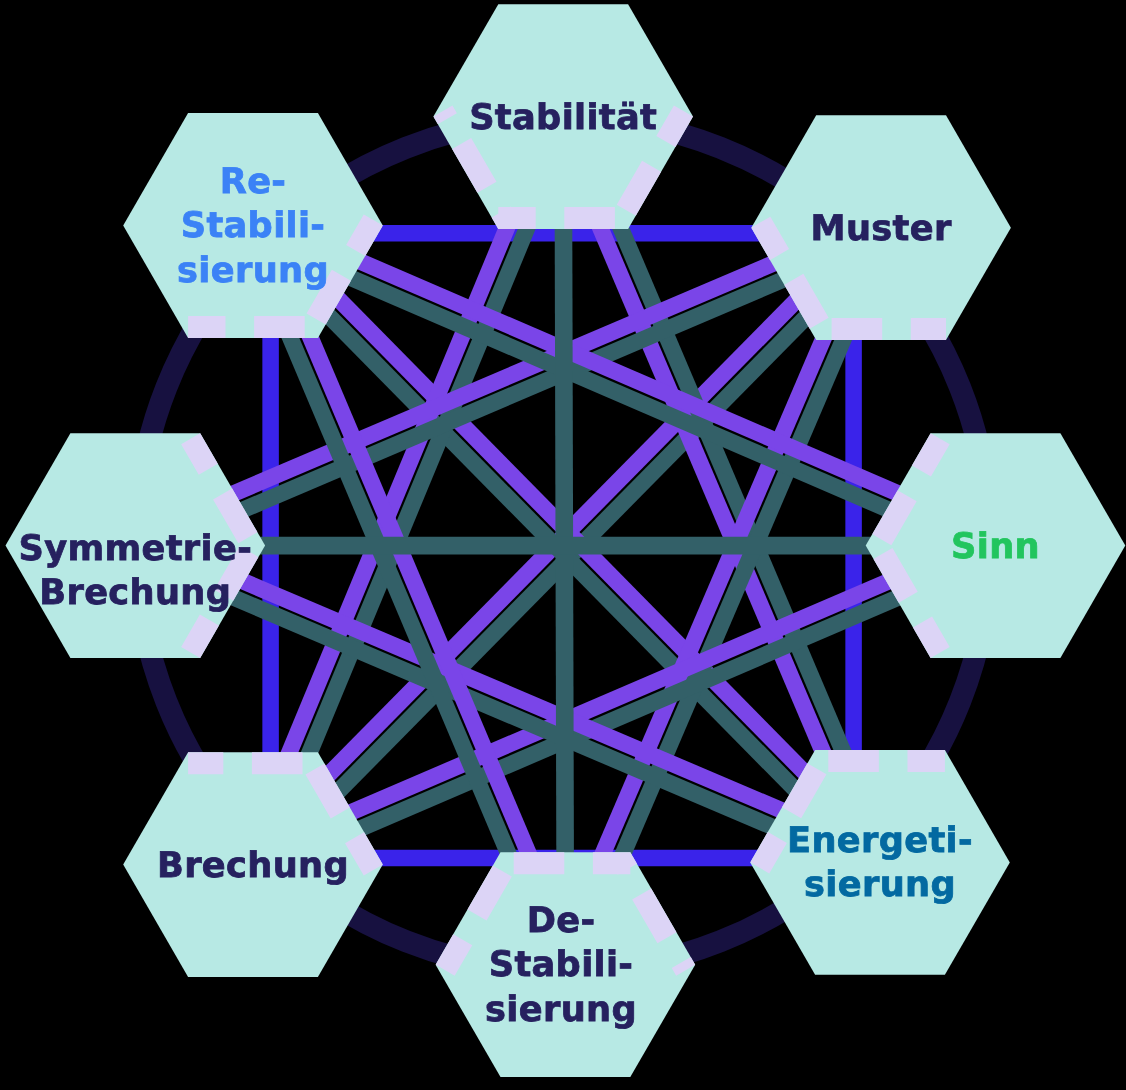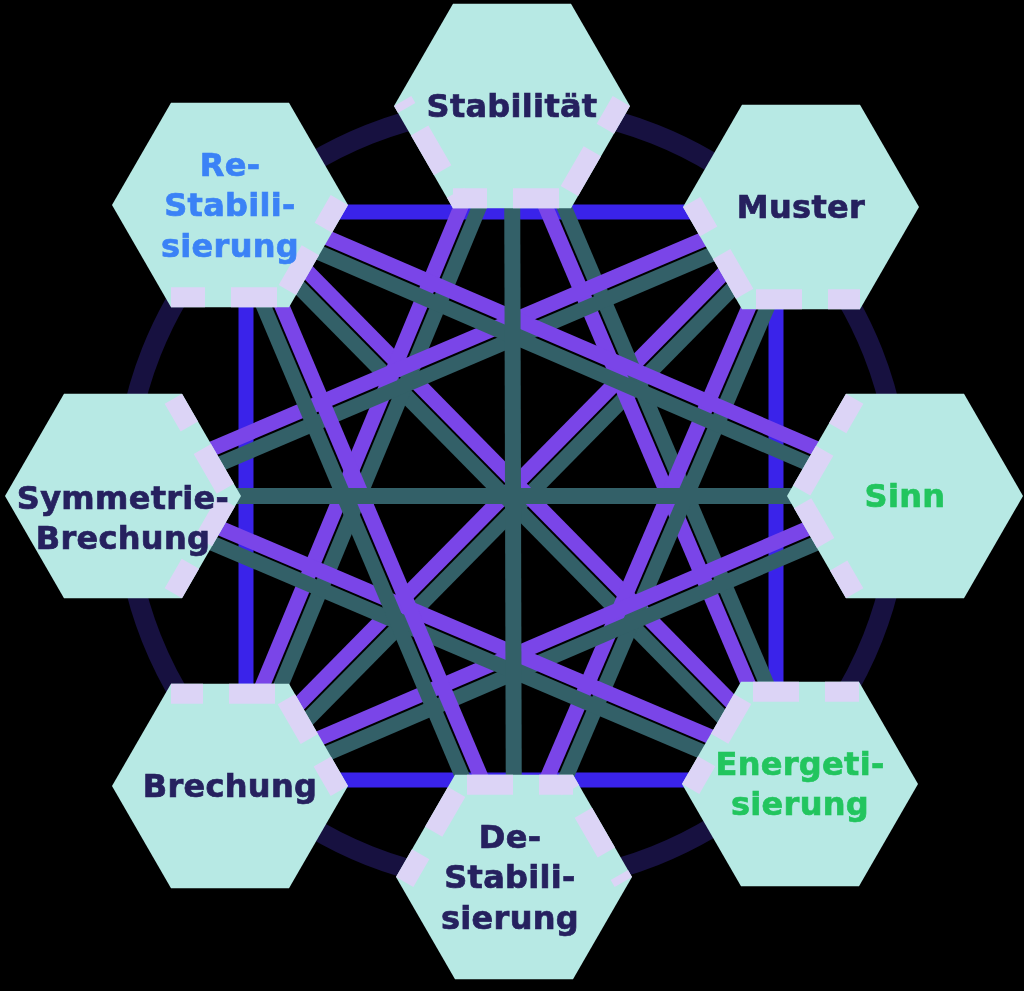--- a/index.html
+++ b/index.html
@@ -90,21 +90,21 @@
       <polyline points="846.0,598.2 787.0,496.0 846.0,393.8" fill="none" stroke="#dcd4f6" stroke-width="40" stroke-dasharray="46 26" stroke-dashoffset="14" clip-path="url(#clip-sinn)"></polyline>
       <polyline points="682.0,784.0 741.0,681.8 859.0,681.8" fill="none" stroke="#dcd4f6" stroke-width="40" stroke-dasharray="46 26" stroke-dashoffset="14" clip-path="url(#clip-energetisierung)"></polyline>
       <polyline points="396.0,877.0 455.0,774.8 573.0,774.8 632.0,877.0" fill="none" stroke="#dcd4f6" stroke-width="40" stroke-dasharray="46 26" stroke-dashoffset="14" clip-path="url(#clip-de-stabilisierung)"></polyline>
       <polyline points="171.0,683.8 289.0,683.8 348.0,786.0" fill="none" stroke="#dcd4f6" stroke-width="40" stroke-dasharray="46 26" stroke-dashoffset="14" clip-path="url(#clip-resonanz)"></polyline>
       <polyline points="182.0,393.8 241.0,496.0 182.0,598.2" fill="none" stroke="#dcd4f6" stroke-width="40" stroke-dasharray="46 26" stroke-dashoffset="14" clip-path="url(#clip-symmetrie-brechung)"></polyline>
       <polyline points="348.0,205.0 289.0,307.2 171.0,307.2" fill="none" stroke="#dcd4f6" stroke-width="40" stroke-dasharray="46 26" stroke-dashoffset="14" clip-path="url(#clip-re-stabilisierung)"></polyline>
     </svg>
     <div class="node-label" style="left: 512px; top: 106px; color: rgb(38, 33, 95);">Stabilität</div>
     <div class="node-label" style="left: 801px; top: 207px; color: rgb(38, 33, 95);">Muster</div>
     <div class="node-label" style="left: 905px; top: 496px; color: #22c55e;">Sinn</div>
-    <div class="node-label" style="left: 800px; top: 784px; color: #22c55e; text-align: center;">Energeti-
+    <div class="node-label" style="left: 800px; top: 784px; color: #0369a1; text-align: center;">Energeti-
 sierung</div>
     <div class="node-label" style="left: 510px; top: 877px; color: rgb(38, 33, 95); text-align: center;">De-
 Stabili-
 sierung</div>
     <div class="node-label" style="left: 230px; top: 786px; color: rgb(38, 33, 95);">Brechung</div>
     <div class="node-label" style="left: 123px; top: 496px; color: rgb(38, 33, 95); margin-top: 22px;">Symmetrie-
 Brechung</div>
     <div class="node-label" style="left: 230px; top: 205px; color: #3b82f6;">Re-
 Stabili-
 sierung</div>

